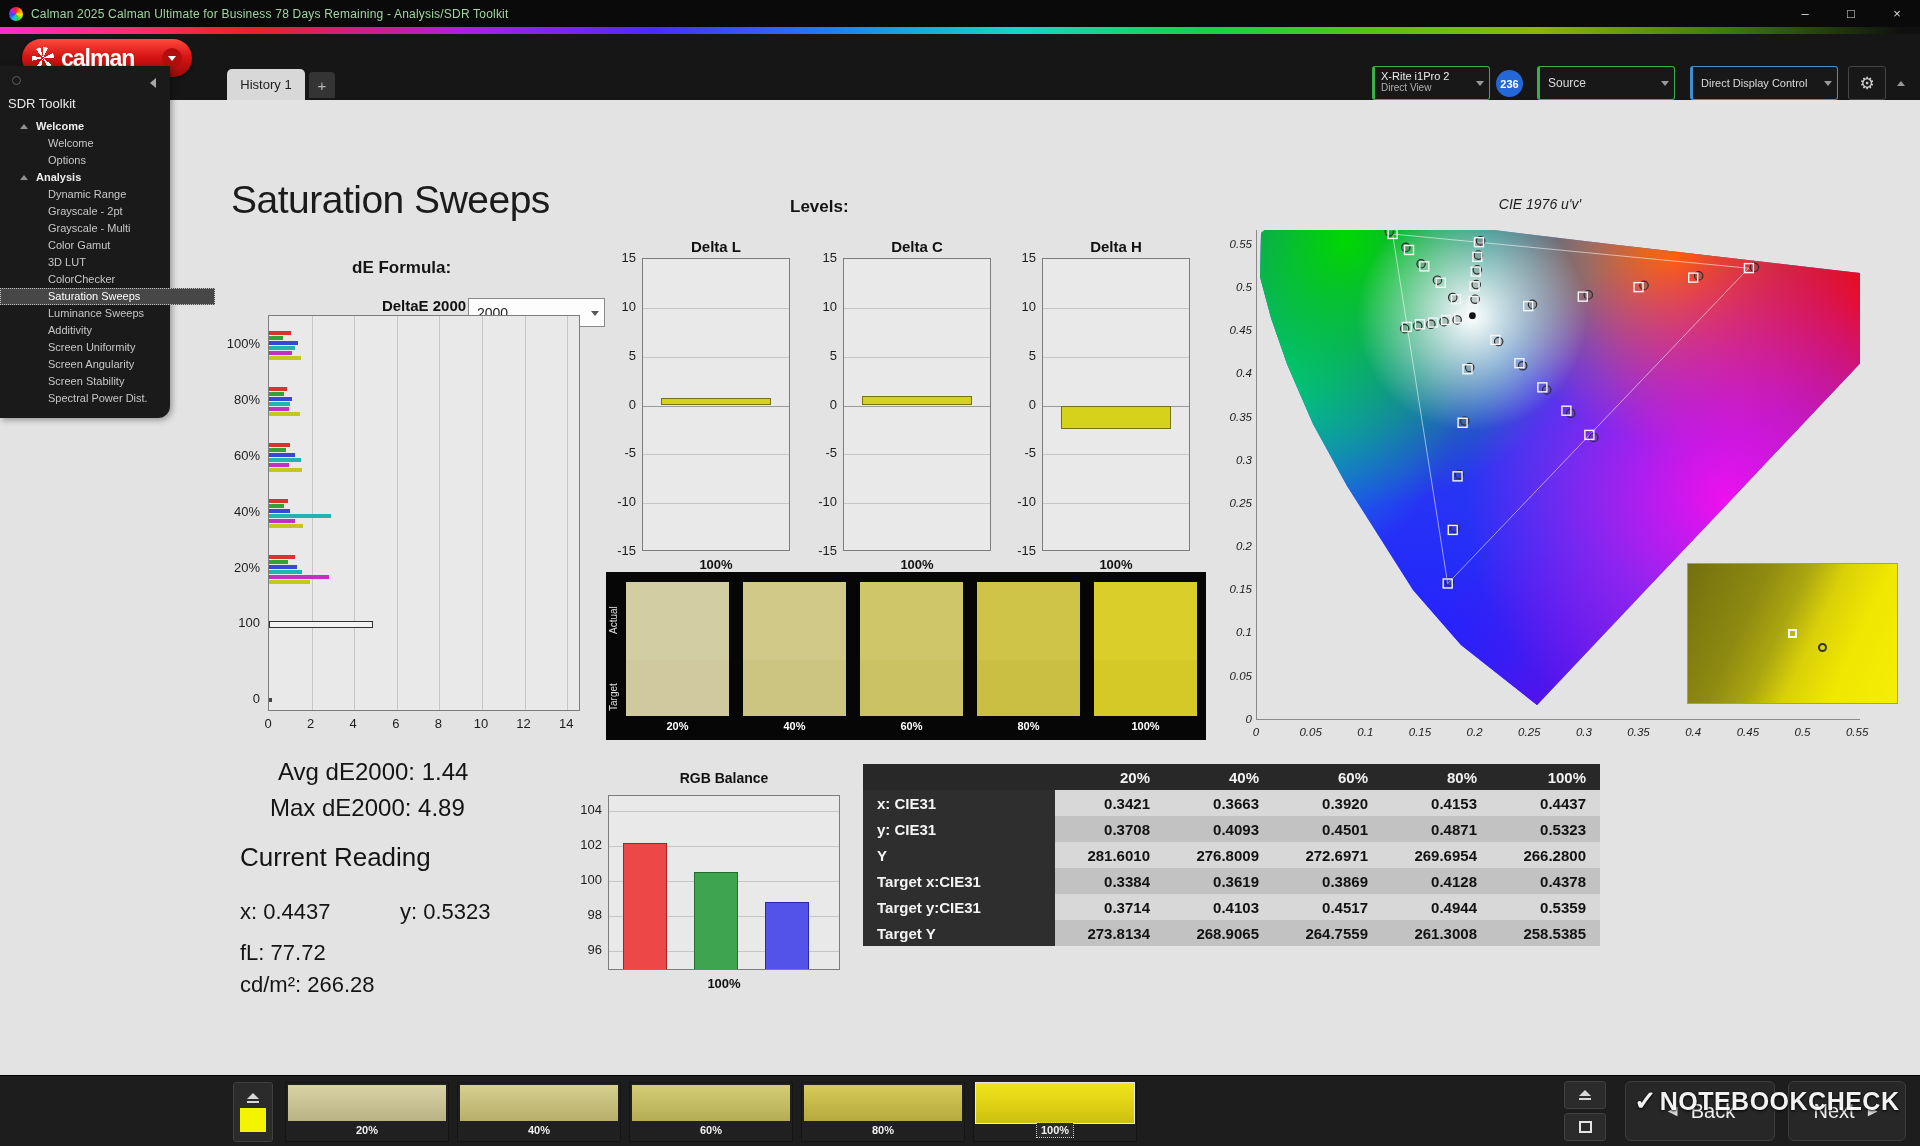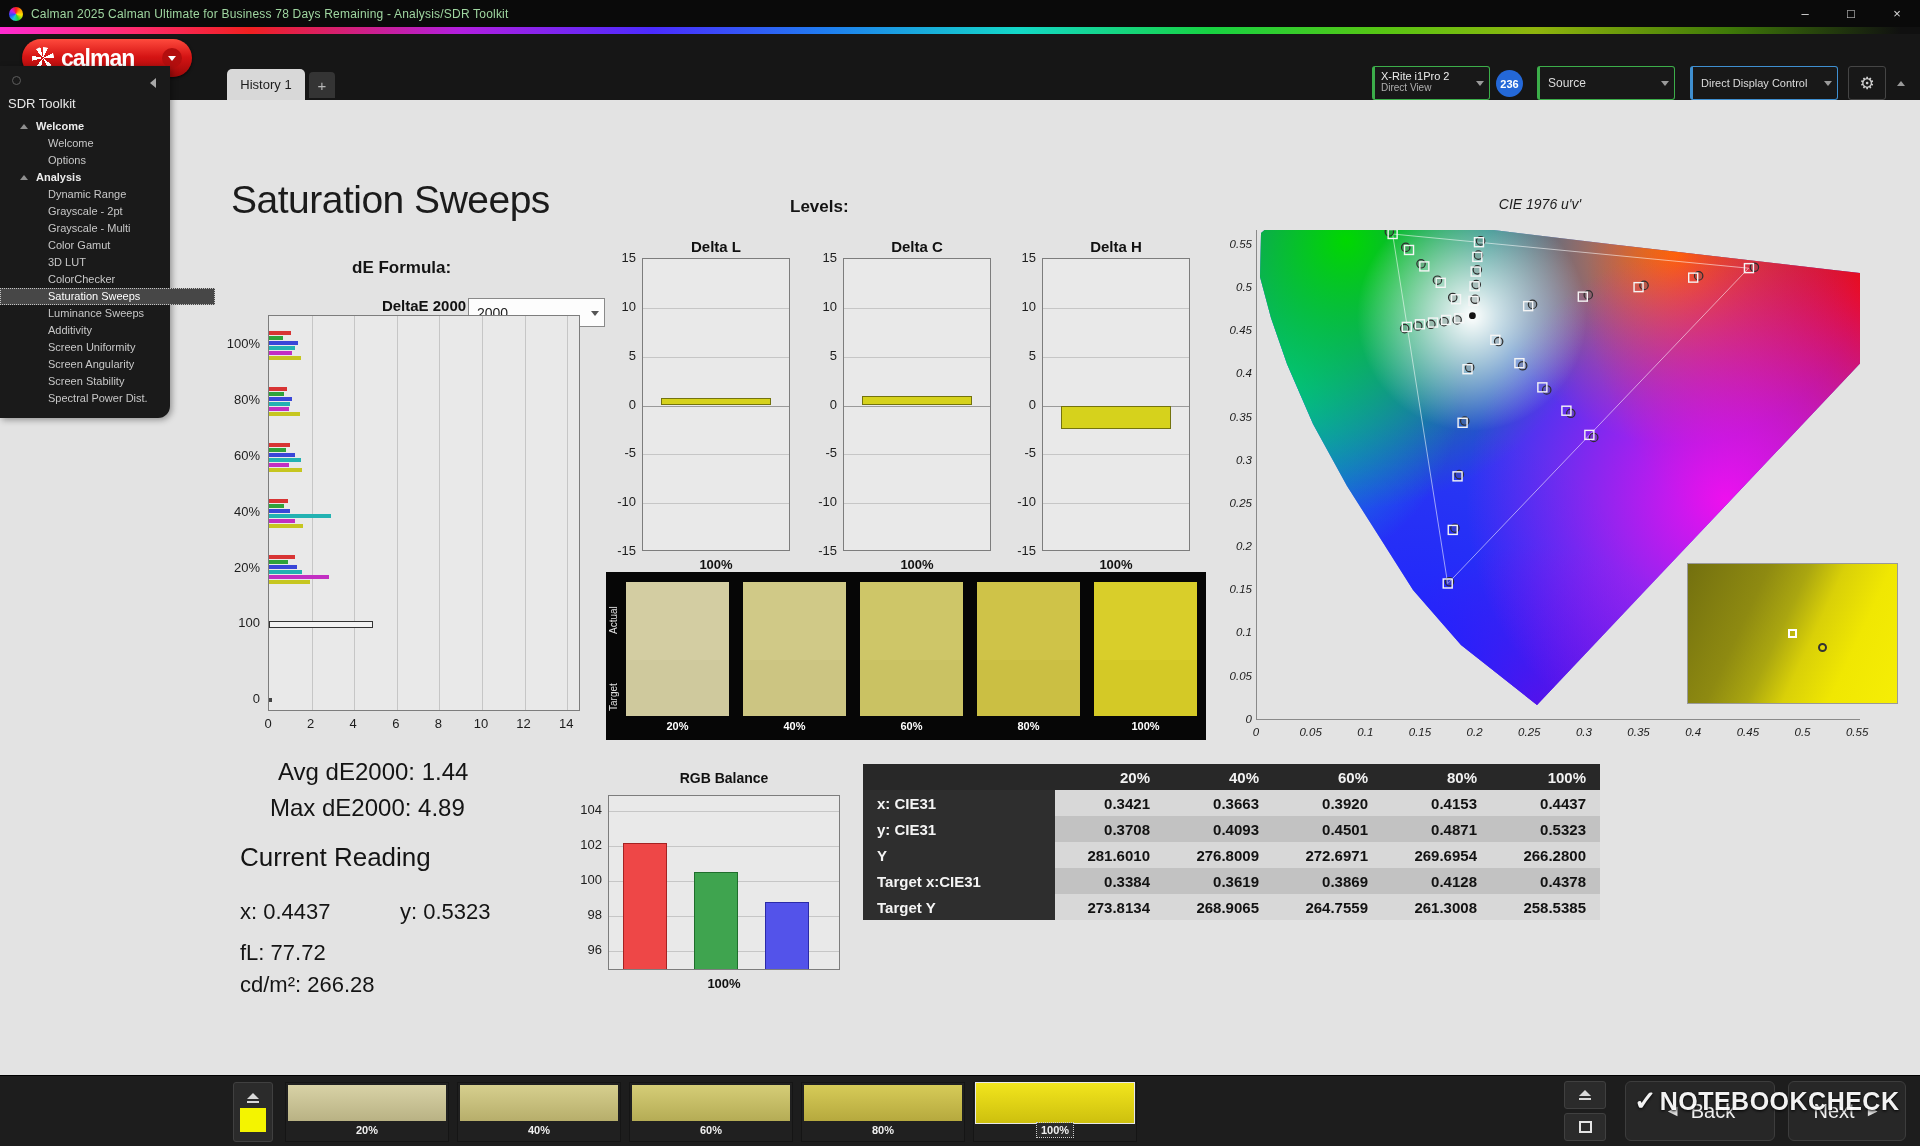--- a/index.html
+++ b/index.html
@@ -640,20 +640,28 @@
           </tr>
           <tr>
             <th>Target x:CIE31</th>
             <td>0.3384</td>
             <td>0.3619</td>
             <td>0.3869</td>
             <td>0.4128</td>
             <td>0.4378</td>
           </tr>
           <tr>
+            <th>Target y:CIE31</th>
+            <td>0.3714</td>
+            <td>0.4103</td>
+            <td>0.4517</td>
+            <td>0.4944</td>
+            <td>0.5359</td>
+          </tr>
+          <tr>
             <th>Target Y</th>
             <td>273.8134</td>
             <td>268.9065</td>
             <td>264.7559</td>
             <td>261.3008</td>
             <td>258.5385</td>
           </tr>
         </tbody>
       </table>
     </div>

